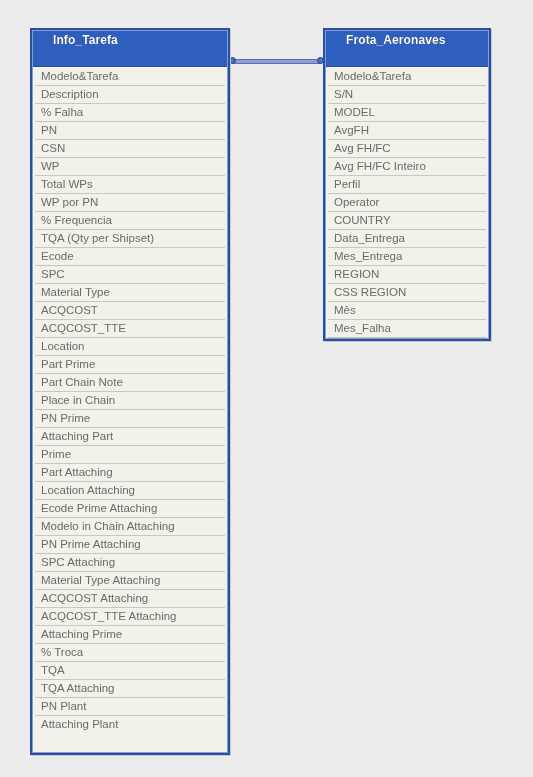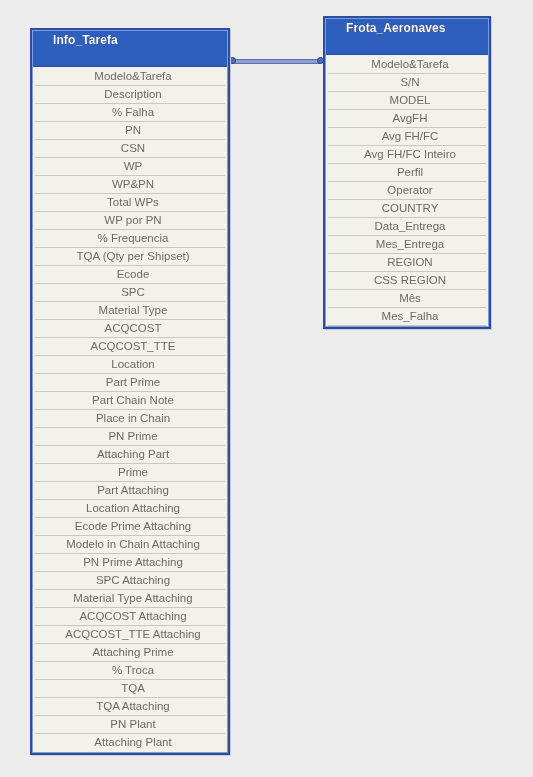--- a/index.html
+++ b/index.html
@@ -55,21 +55,20 @@
     border-bottom: 1px solid #2b4f9e;
     white-space: nowrap;
     overflow: hidden;
     text-shadow: 0px 0px 0px #000;
   }
 
   
   .fields {
     box-sizing: border-box;
     padding: 1px 2px 2px 2px;
-    text-align: center;
   }
   .field-row {
     box-sizing: border-box;
     height: 18px;
     line-height: 17px;
     font-size: 11.5px;
     color: #6b6b6b;
     padding-left: 6px;
     border-bottom: 1px solid #c8c8c0;
     background: #f2f1ea;
@@ -109,21 +108,20 @@
     <div class="entity" style="left: 30px; top: 28px; width: 200px; height: 727px;">
       <div class="entity-inner">
         <div class="entity-title">Info_Tarefa</div>
         <div class="fields">
           <div class="field-row">Modelo&amp;Tarefa</div>
           <div class="field-row">Description</div>
           <div class="field-row">% Falha</div>
           <div class="field-row">PN</div>
           <div class="field-row">CSN</div>
           <div class="field-row">WP</div>
-          <div class="field-row">WP&amp;PN</div>
           <div class="field-row">Total WPs</div>
           <div class="field-row">WP por PN</div>
           <div class="field-row">% Frequencia</div>
           <div class="field-row">TQA (Qty per Shipset)</div>
           <div class="field-row">Ecode</div>
           <div class="field-row">SPC</div>
           <div class="field-row">Material Type</div>
           <div class="field-row">ACQCOST</div>
           <div class="field-row">ACQCOST_TTE</div>
           <div class="field-row">Location</div>
@@ -144,21 +142,21 @@
           <div class="field-row">ACQCOST_TTE Attaching</div>
           <div class="field-row">Attaching Prime</div>
           <div class="field-row">% Troca</div>
           <div class="field-row">TQA</div>
           <div class="field-row">TQA Attaching</div>
           <div class="field-row">PN Plant</div>
           <div class="field-row">Attaching Plant</div>
         </div>
       </div>
     </div>
-    <div class="entity" style="left: 323px; top: 16px; width: 168px; height: 313px;">
+    <div class="entity" style="left: 323px; top: 28px; width: 168px; height: 313px;">
       <div class="entity-inner">
         <div class="entity-title">Frota_Aeronaves</div>
         <div class="fields">
           <div class="field-row">Modelo&amp;Tarefa</div>
           <div class="field-row">S/N</div>
           <div class="field-row">MODEL</div>
           <div class="field-row">AvgFH</div>
           <div class="field-row">Avg FH/FC</div>
           <div class="field-row">Avg FH/FC Inteiro</div>
           <div class="field-row">Perfil</div>

